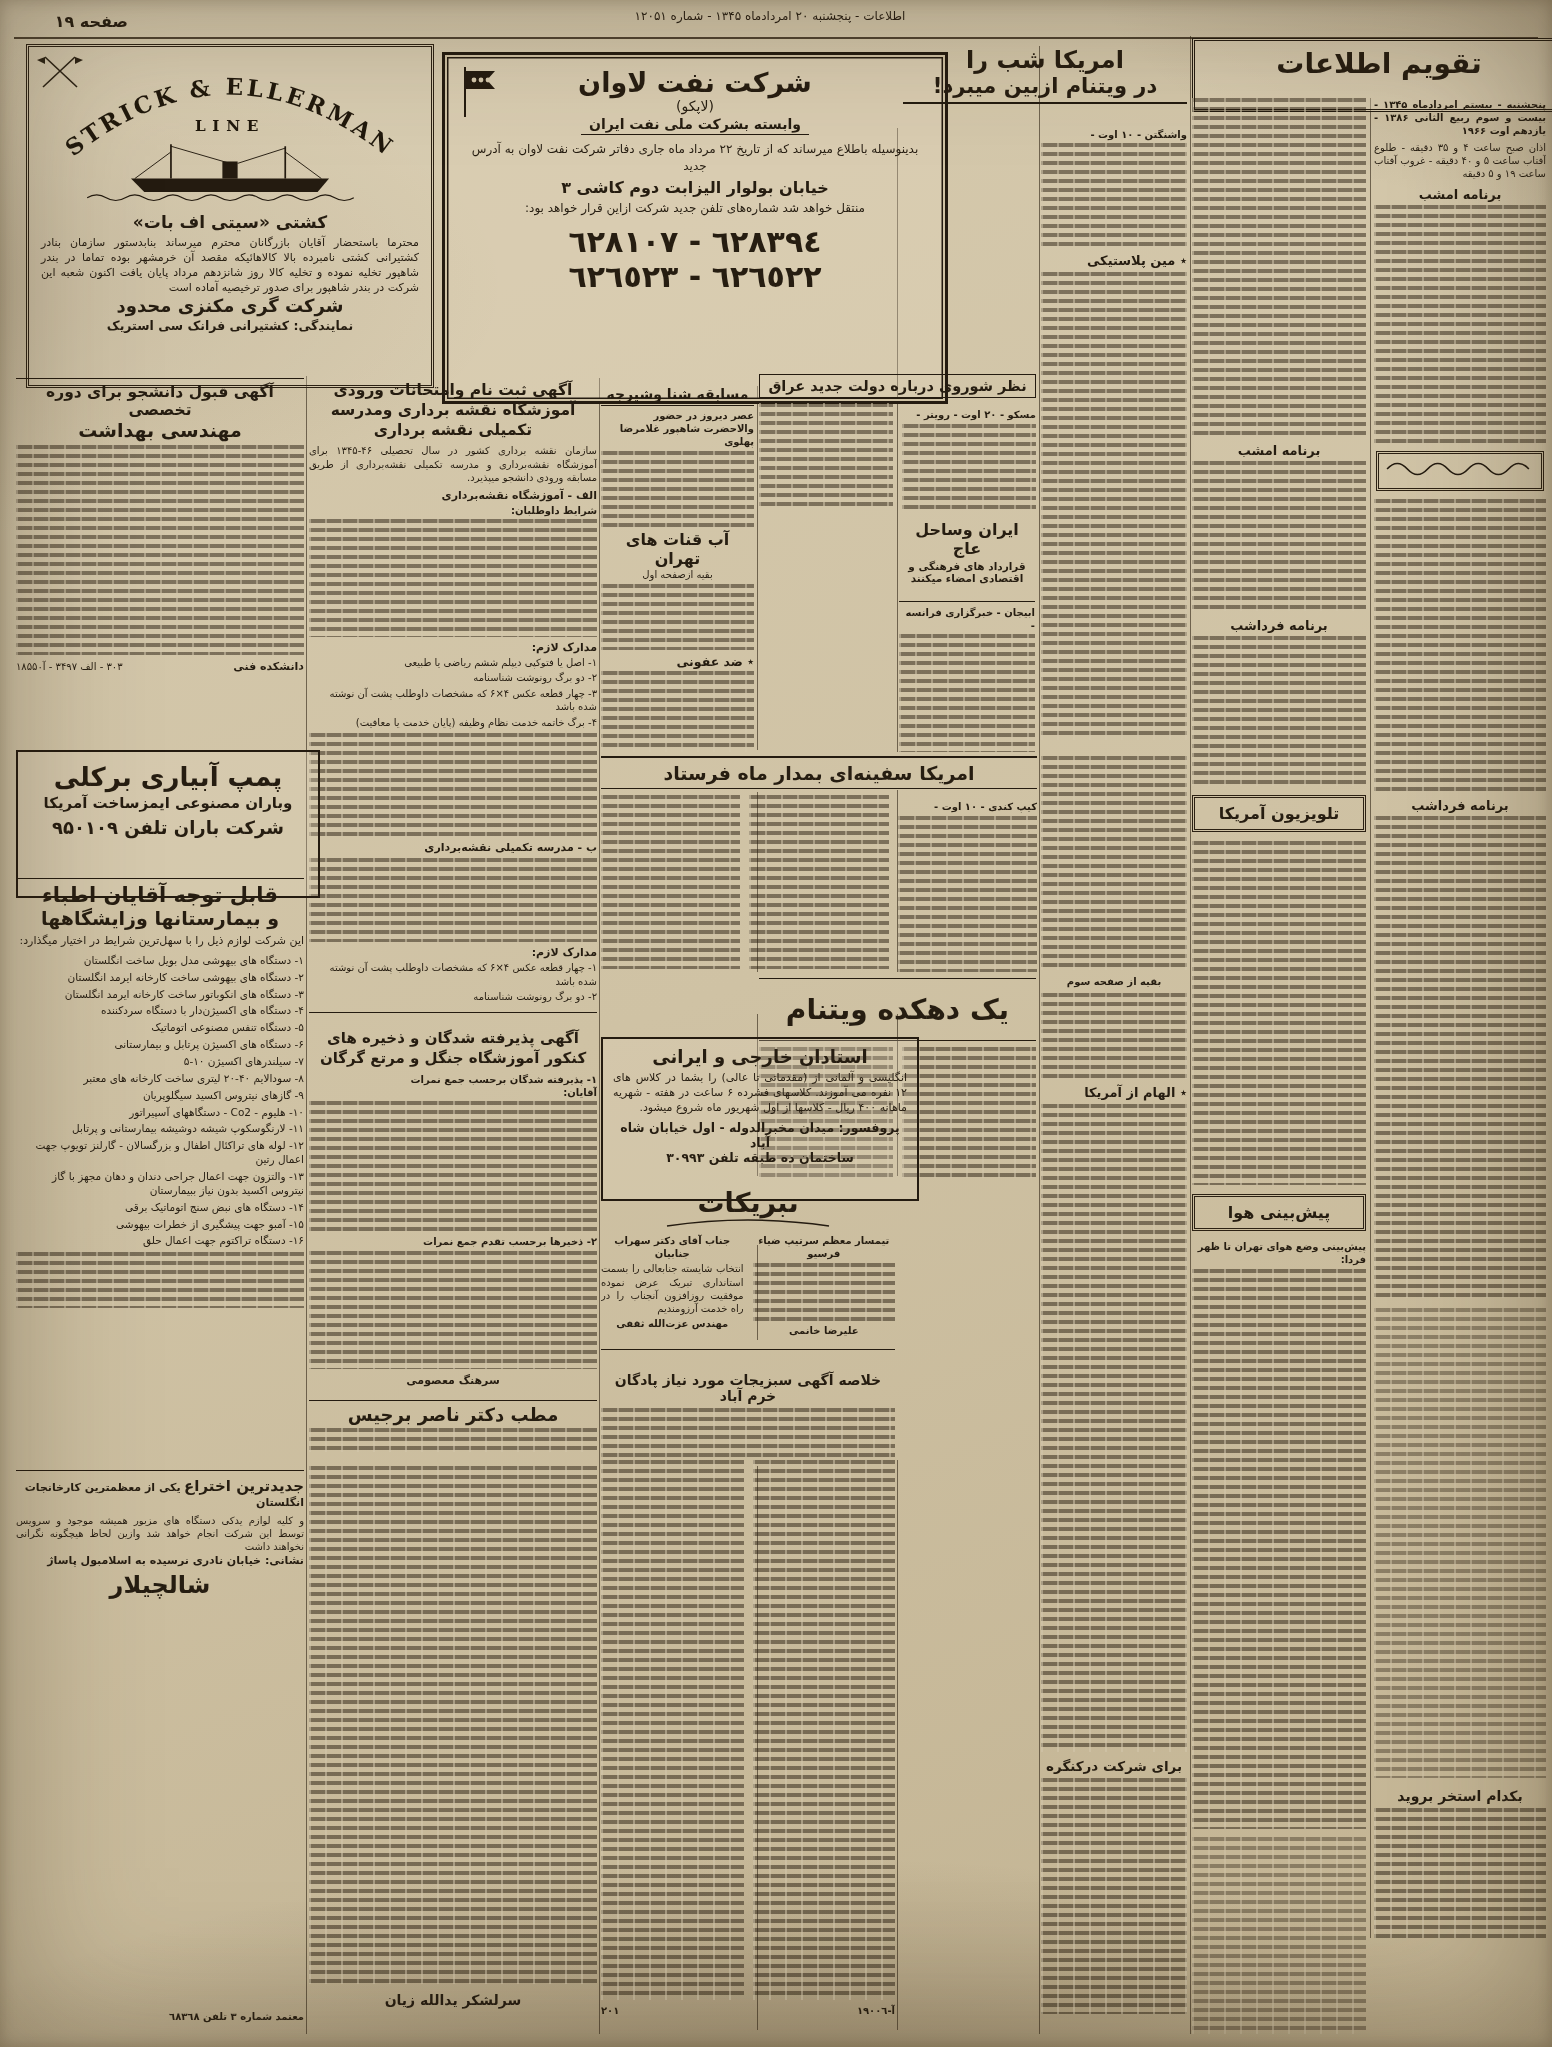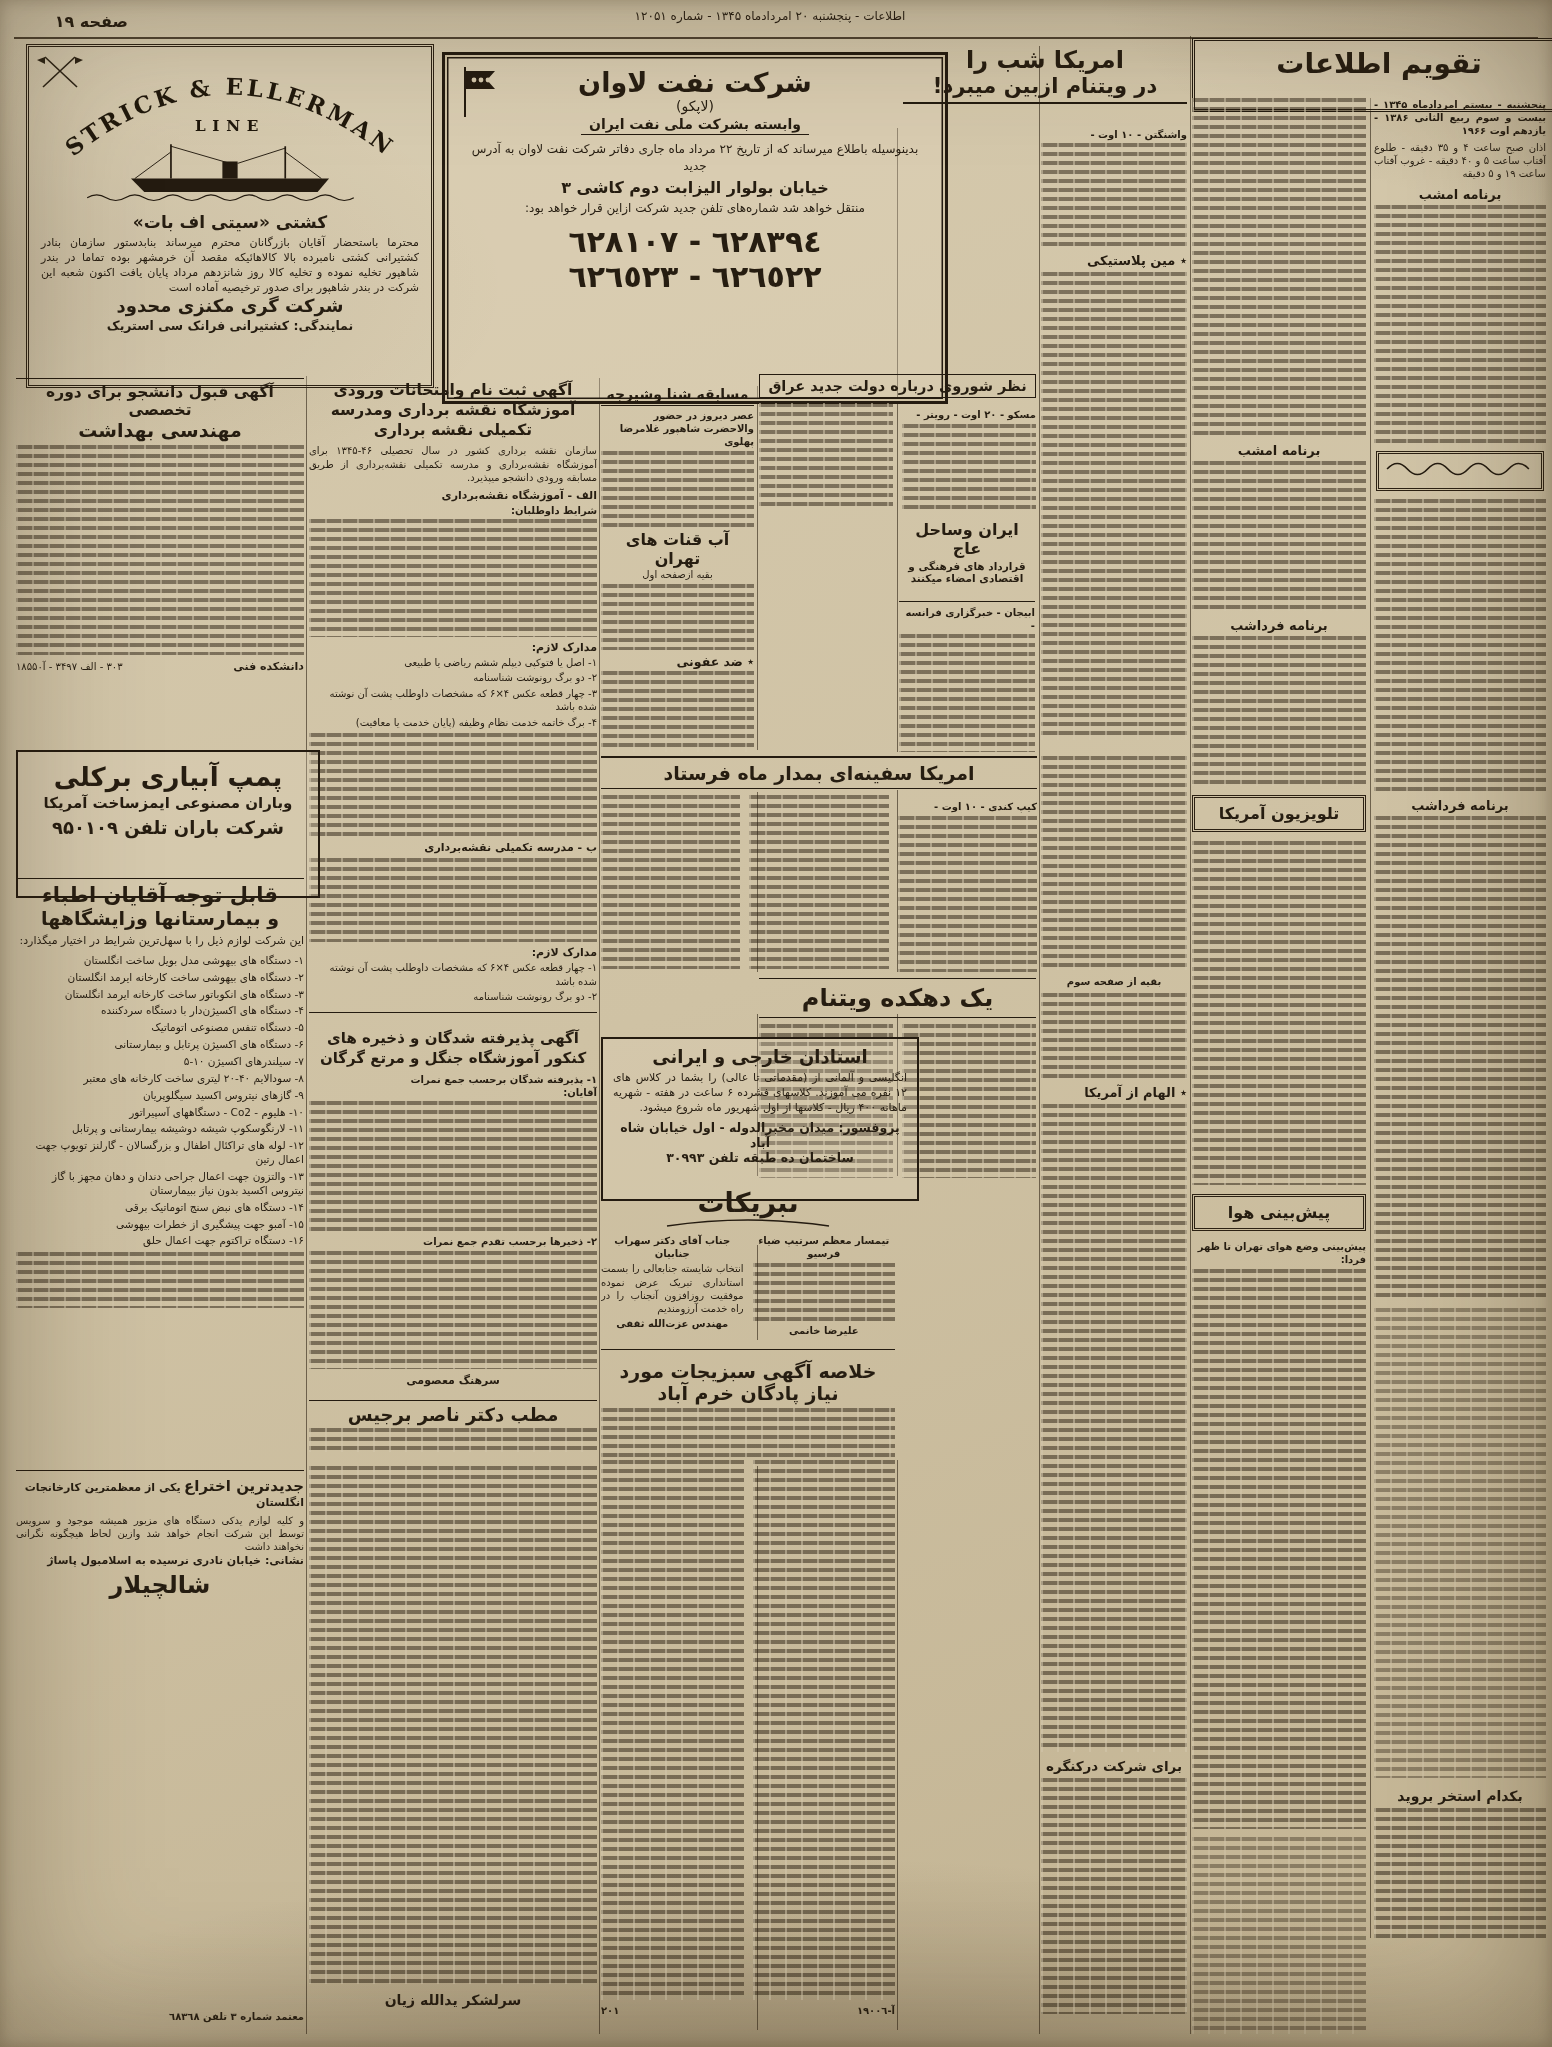--- a/index.html
+++ b/index.html
@@ -152,21 +152,21 @@
     <div class="col">
       <span class="t10 b">کیپ کندی - ۱۰ اوت -</span>
       <div class="sim" style="height:156px;margin-top:2px"></div>
     </div>
     <div class="col sim" style="height:174px"></div>
     <div class="col sim" style="height:174px"></div>
   </div>
 </div>
 
 <div class="blk" style="left:759px;top:978px;width:277px;height:200px">
-  <div class="c b" style="border-top:1.5px solid #241b10;border-bottom:1.5px solid #241b10;padding:5px 0;font-size:24px">یک دهکده ویتنام</div>
+  <div class="c b" style="border-top:1.5px solid #241b10;border-bottom:1.5px solid #241b10;padding:14px 0;font-size:28px">یک دهکده ویتنام</div>
   <div class="cols" style="margin-top:6px">
     <div class="col sim" style="height:156px"></div>
     <div class="col sim" style="height:156px"></div>
   </div>
 </div>
 
 <div class="blk" style="left:1041px;top:756px;width:146px;height:1278px">
   <div class="sim" style="height:214px"></div>
   <div class="c b t10" style="margin:5px 0">بقیه از صفحه سوم</div>
   <div class="sim" style="height:86px"></div>
@@ -196,21 +196,21 @@
     </div>
     <div class="col">
       <div class="c b t10">جناب آقای دکتر سهراب جنابیان</div>
       <div class="j t10" style="margin:2px 0">انتخاب شایسته جنابعالی را بسمت استانداری تبریک عرض نموده موفقیت روزافزون آنجناب را در راه خدمت آرزومندیم</div>
       <div class="c b t10">مهندس عزت‌الله ثقفی</div>
     </div>
   </div>
 </div>
 
 <div class="blk" style="left:601px;top:1349px;width:294px;height:108px">
-  <div class="c b" style="border-top:1.5px solid #241b10;padding-top:10px;font-size:19px">خلاصه آگهی سبزیجات مورد نیاز پادگان خرم آباد</div>
+  <div class="c b" style="border-top:1.5px solid #241b10;padding-top:22px;font-size:14px">خلاصه آگهی سبزیجات مورد نیاز پادگان خرم آباد</div>
   <div class="sim" style="height:56px;margin-top:4px"></div>
   <div class="t10 b" style="display:flex;justify-content:space-between">
     <span>آ-۱۹۰۵٦</span>
     <span>۳-۱</span>
   </div>
 </div>
 
 <div class="blk" style="left:601px;top:1460px;width:294px;height:574px">
   <div class="cols" style="height:540px">
     <div class="col sim" style="height:540px"></div>

